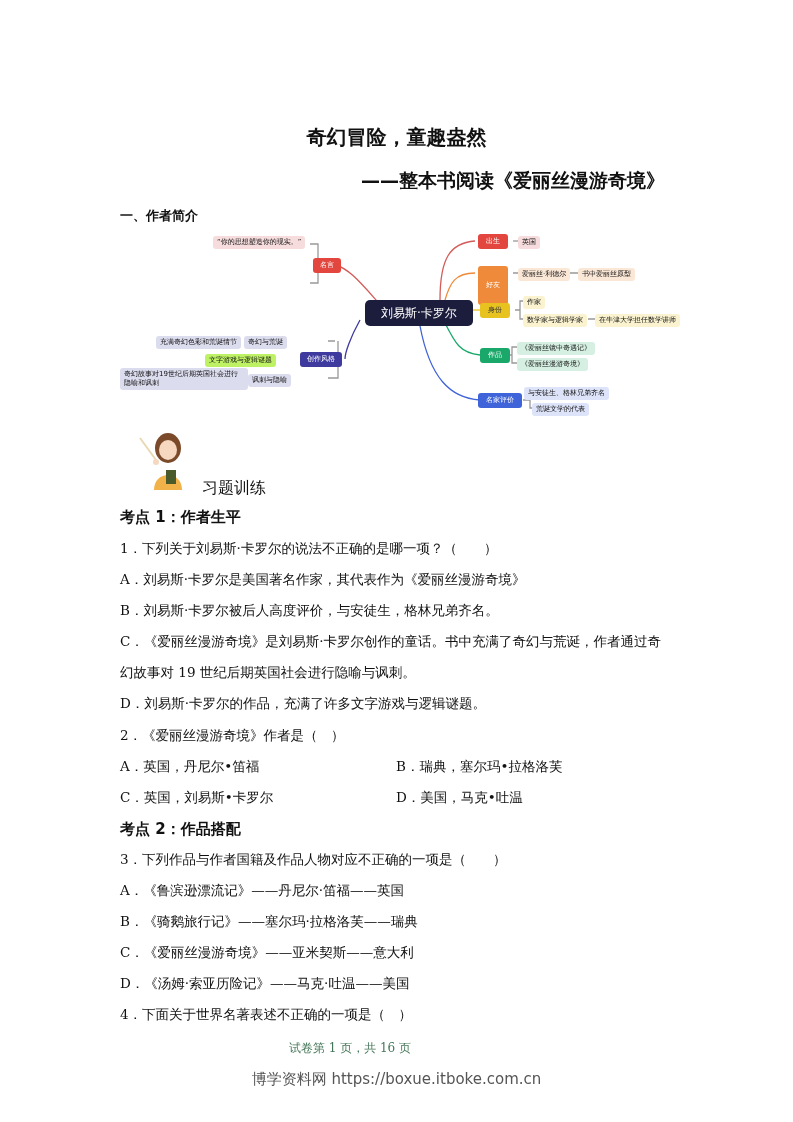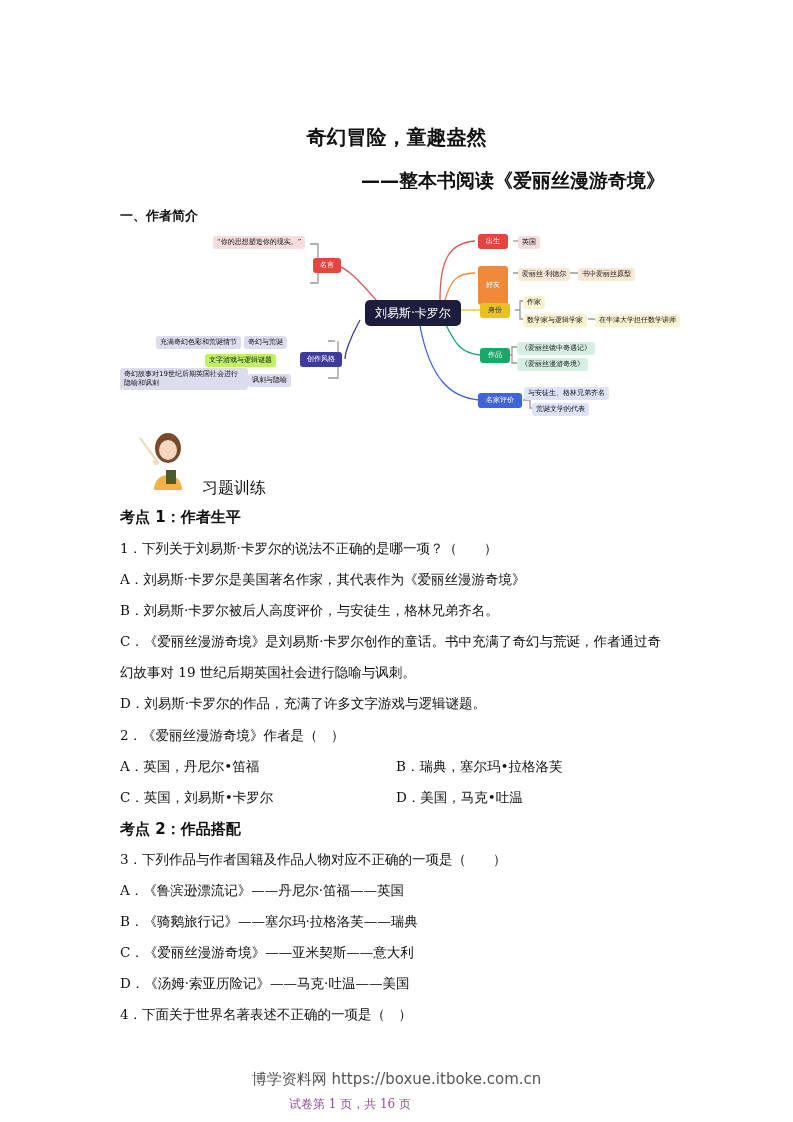--- a/index.html
+++ b/index.html
@@ -2,28 +2,28 @@
 <html><head>
 <meta charset="utf-8">
 <style>
   html,body{margin:0;padding:0;background:#fff;}
   body{width:793px;height:1122px;position:relative;overflow:hidden;font-family:"DejaVu Serif","Liberation Serif",serif;color:#111;}
   .title{position:absolute;left:0;width:793px;top:124px;text-align:center;font-family:"DejaVu Sans","Liberation Sans",sans-serif;font-weight:bold;font-size:20px;}
   .subtitle{position:absolute;right:128px;top:168px;font-family:"DejaVu Sans","Liberation Sans",sans-serif;font-weight:bold;font-size:19px;}
   .sec{position:absolute;left:120px;top:207px;font-family:"DejaVu Sans","Liberation Sans",sans-serif;font-weight:bold;font-size:13px;}
   .mm{position:absolute;left:120px;top:228px;width:556px;height:190px;}
   .mm .n{position:absolute;font-family:"DejaVu Sans","Liberation Sans",sans-serif;font-size:7px;line-height:9px;border-radius:3px;padding:2px 4px;white-space:nowrap;}
-  .center{background:#1c1d3d;color:#fff;font-size:12px !important;line-height:16px !important;padding:5px 10px !important;border-radius:5px !important;}
+  .center{background:#1c1d3d;color:#fff;font-size:12px !important;line-height:16px !important;padding:5px 16px !important;border-radius:5px !important;}
   .mascot{position:absolute;left:138px;top:428px;width:60px;height:62px;}
   .xt{position:absolute;left:202px;top:478px;font-family:"DejaVu Sans","Liberation Sans",sans-serif;font-size:16px;}
   .kd{position:absolute;left:120px;font-family:"DejaVu Sans","Liberation Sans",sans-serif;font-weight:bold;font-size:15px;}
   .ln{position:absolute;left:120px;font-size:13.5px;white-space:nowrap;}
   .col2{left:396px;}
   .footer{position:absolute;left:0;width:793px;top:1070px;text-align:center;font-family:"DejaVu Sans","Liberation Sans",sans-serif;font-size:15px;color:#555;}
-  .pg{position:absolute;left:0;width:700px;top:1096px;text-align:center;font-size:12px;color:#701a75;opacity:.8;}
+  .pg{position:absolute;left:0;width:700px;top:1040px;text-align:center;font-size:12px;color:#14532d;opacity:.8;}
 </style>
 </head>
 <body>
 
 <div class="title">奇幻冒险，童趣盎然</div>
 <div class="subtitle">——整本书阅读《爱丽丝漫游奇境》</div>
 <div class="sec">一、作者简介</div>
 
 <div class="mm">
   <svg width="556" height="190" style="position:absolute;left:0;top:0">

